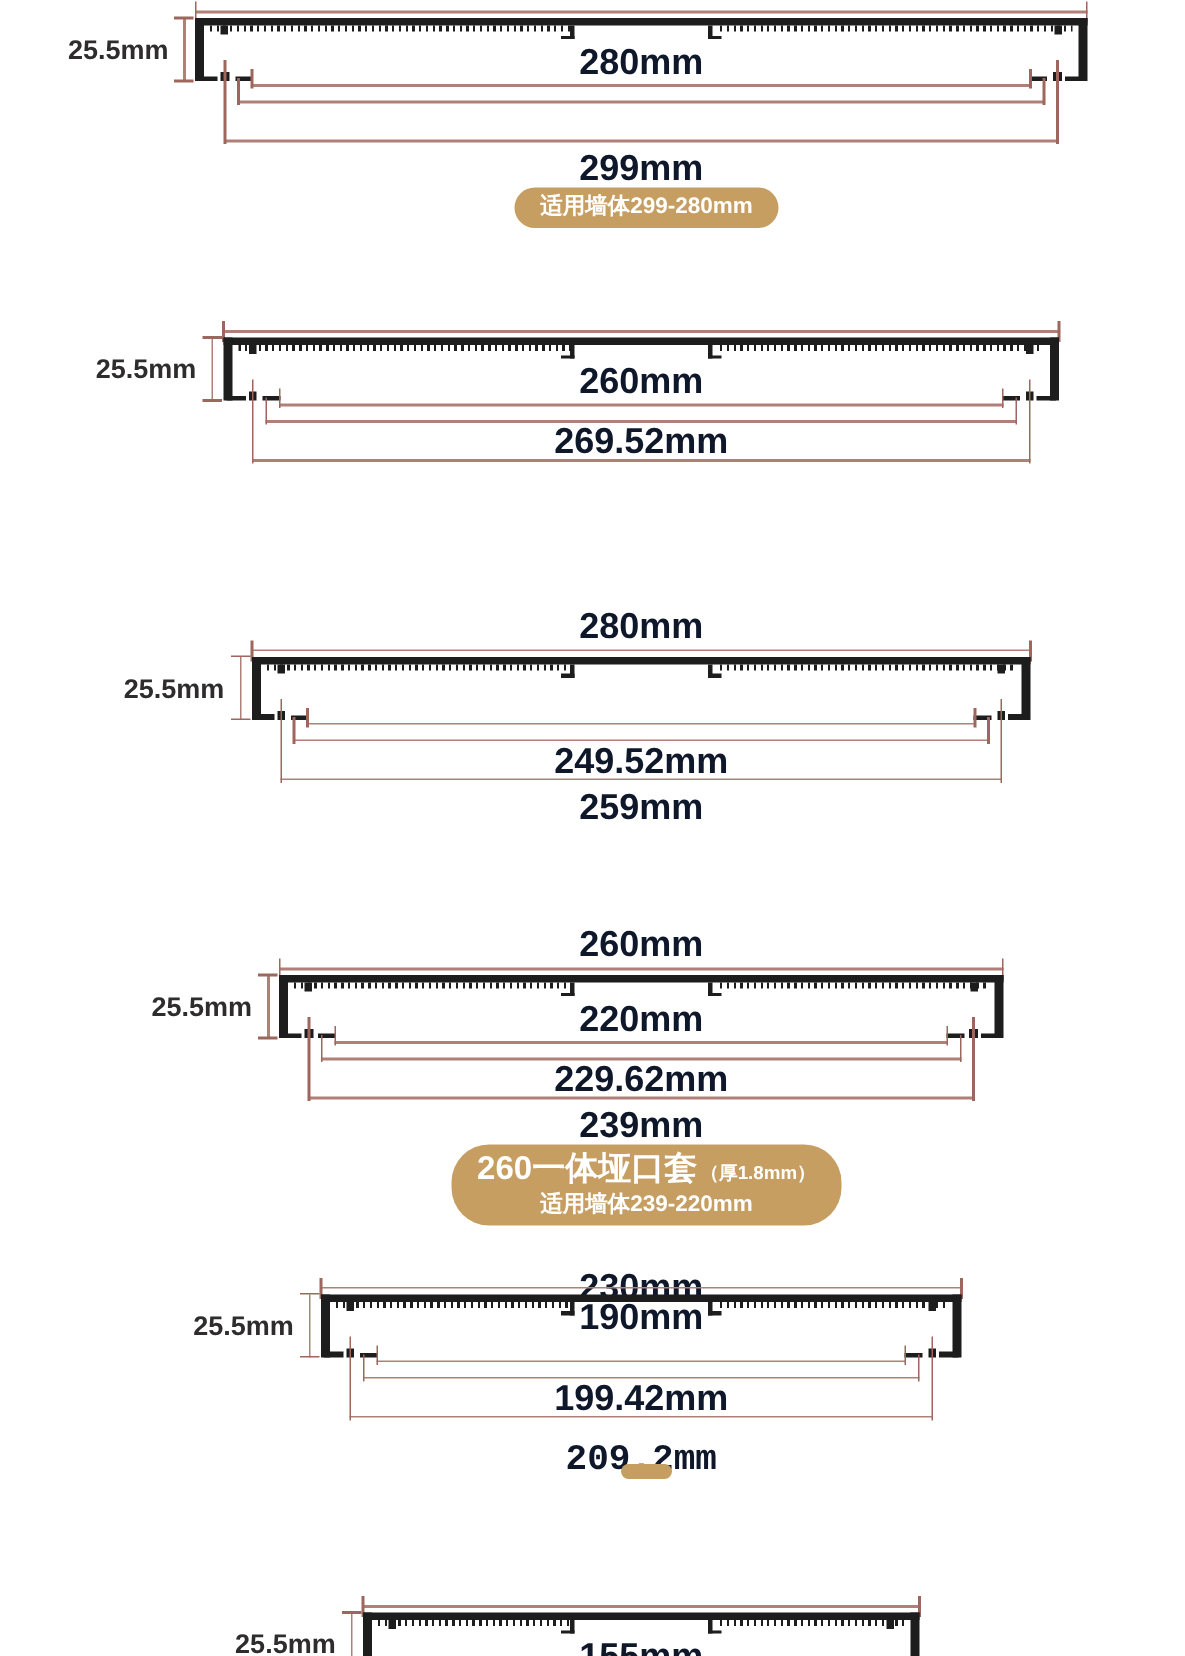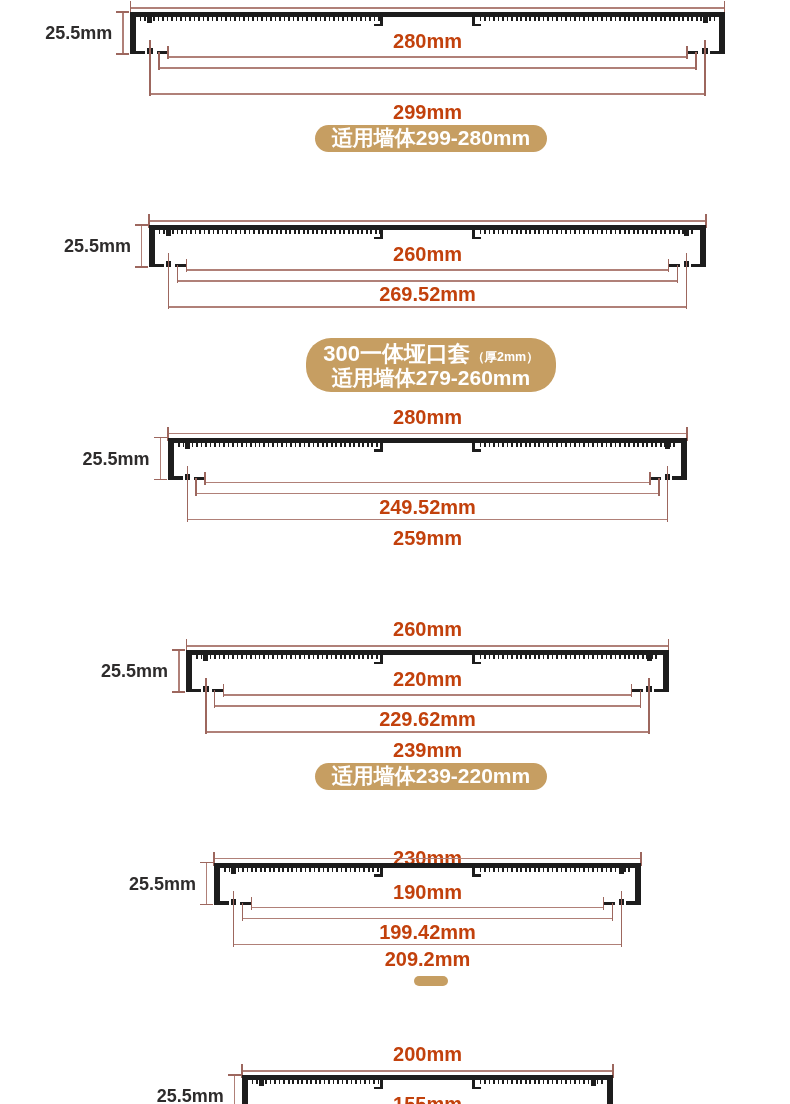--- a/index.html
+++ b/index.html
@@ -8,23 +8,23 @@
     width:790px;height:1104px;
     overflow:hidden;
     background:#fff;
     font-family:"Liberation Sans","DejaVu Sans",sans-serif;
   }
   .dim-text{
     position:absolute;
     width:320px;
     text-align:center;
     font-weight:700;
-    font-size:20px;
+    font-size:24px;
     line-height:19px;
-    color:#c2410c;
+    color:#0f172a;
     white-space:nowrap;
   }
   .h-label{
     position:absolute;
     width:118px;
     text-align:right;
     font-weight:700;
     font-size:18px;
     line-height:18px;
     color:#2e2c2c;
@@ -45,21 +45,21 @@
   }
   .badge{
     background:#c69e62;
     color:#fff;
     border-radius:25px;
     padding:4px 17px 6px 17px;
     text-align:center;
   }
   .badge-line1{font-weight:700;font-size:22px;line-height:24px;white-space:nowrap;}
   .badge-thick{font-weight:700;font-size:12.5px;margin-left:2px;}
-  .badge-line2{font-weight:700;font-size:21px;line-height:17px;margin-top:0;white-space:nowrap;}
+  .badge-line2{font-weight:700;font-size:15px;line-height:17px;margin-top:0;white-space:nowrap;}
 </style>
 </head>
 <body>
 
 <div id="canvas">
     <div style="position: absolute; left: 0px; top: -18px; width: 790px; height: 213px;">
       <div class="hline" style="left: 130.364px; top: 25px; width: 594.272px;"></div>
       <div class="tick" style="left: 129.864px; top: 19px; width: 1.5px; height: 14px;"></div>
       <div class="tick" style="left: 723.636px; top: 19px; width: 1.5px; height: 14px;"></div>
       <div class="blk" style="left: 130.364px; top: 30px; width: 594.272px; height: 5px;"></div>
@@ -129,26 +129,20 @@
       <div class="hline" style="left: 186.077px; top: 74px; width: 482.846px;"></div>
       <div class="tick" style="left: 185.577px; top: 64px; width: 1.5px; height: 13px;"></div>
       <div class="tick" style="left: 667.923px; top: 64px; width: 1.5px; height: 13px;"></div>
       <div class="hline" style="left: 177.237px; top: 85px; width: 500.526px;"></div>
       <div class="tick" style="left: 176.737px; top: 70px; width: 1.5px; height: 18px;"></div>
       <div class="tick" style="left: 676.763px; top: 70px; width: 1.5px; height: 18px;"></div>
       <div class="dim-text" style="left: 267.5px; top: 90px;">269.52mm</div>
       <div class="hline" style="left: 168.435px; top: 111px; width: 518.131px;"></div>
       <div class="tick" style="left: 167.935px; top: 58px; width: 1.5px; height: 56px;"></div>
       <div class="tick" style="left: 685.565px; top: 58px; width: 1.5px; height: 56px;"></div>
-      <div class="badge-wrap" style="left: 271px; top: 143px;">
-        <div class="badge">
-          <div class="badge-line1"><span>300一体垭口套</span><span class="badge-thick">（厚2mm）</span></div>
-          <div class="badge-line2">适用墙体279-260mm</div>
-        </div>
-      </div>
     </div>
     <div style="position: absolute; left: 0px; top: 407.5px; width: 790px; height: 213px;">
       <div class="dim-text" style="left: 267.5px; top: 0px;">280mm</div>
       <div class="hline" style="left: 167.506px; top: 25px; width: 519.988px;"></div>
       <div class="tick" style="left: 167.006px; top: 19px; width: 1.5px; height: 14px;"></div>
       <div class="tick" style="left: 686.494px; top: 19px; width: 1.5px; height: 14px;"></div>
       <div class="blk" style="left: 167.506px; top: 30px; width: 519.988px; height: 5px;"></div>
       <div class="serr" style="left: 177.506px; top: 35px; width: 202.494px;"></div>
       <div class="serr" style="left: 480px; top: 35px; width: 197.494px;"></div>
       <div class="blk" style="left: 380px; top: 35px; width: 2.5px; height: 9px;"></div>
@@ -214,20 +208,21 @@
       <div class="hline" style="left: 214.286px; top: 85px; width: 426.427px;"></div>
       <div class="tick" style="left: 213.786px; top: 70px; width: 1.5px; height: 18px;"></div>
       <div class="tick" style="left: 639.714px; top: 70px; width: 1.5px; height: 18px;"></div>
       <div class="dim-text" style="left: 267.5px; top: 90px;">229.62mm</div>
       <div class="hline" style="left: 205.577px; top: 111px; width: 443.847px;"></div>
       <div class="tick" style="left: 205.077px; top: 58px; width: 1.5px; height: 56px;"></div>
       <div class="tick" style="left: 648.423px; top: 58px; width: 1.5px; height: 56px;"></div>
       <div class="dim-text" style="left: 267.5px; top: 121px;">239mm</div>
       <div class="badge-wrap" style="left: 271px; top: 143px;">
         <div class="badge">
+          <div class="badge-line1"><span>260一体垭口套</span><span class="badge-thick">（厚1.8mm）</span></div>
           <div class="badge-line2">适用墙体239-220mm</div>
         </div>
       </div>
     </div>
     <div style="position: absolute; left: 0px; top: 832.5px; width: 790px; height: 213px;">
       <div class="dim-text" style="left: 267.5px; top: 16px;">230mm</div>
       <div class="hline" style="left: 213.934px; top: 25px; width: 427.133px;"></div>
       <div class="tick" style="left: 213.434px; top: 19px; width: 1.5px; height: 14px;"></div>
       <div class="tick" style="left: 640.067px; top: 19px; width: 1.5px; height: 14px;"></div>
       <div class="blk" style="left: 213.934px; top: 30px; width: 427.133px; height: 5px;"></div>
@@ -244,39 +239,38 @@
       <div class="blk" style="left: 215.934px; top: 68.5px; width: 13px; height: 3.5px;"></div>
       <div class="blk" style="left: 626.067px; top: 68.5px; width: 13px; height: 3.5px;"></div>
       <div class="blk" style="left: 230.934px; top: 66px; width: 5.5px; height: 6px;"></div>
       <div class="blk" style="left: 618.567px; top: 66px; width: 5.5px; height: 6px;"></div>
       <div class="blk" style="left: 240.329px; top: 69px; width: 11.7469px; height: 3px;"></div>
       <div class="blk" style="left: 602.924px; top: 69px; width: 11.7469px; height: 3px;"></div>
       <div class="h-label" style="left: 77.9335px; top: 42px;">25.5mm</div>
       <div class="vline" style="left: 205.934px; top: 30px; height: 42px;"></div>
       <div class="tick" style="left: 199.934px; top: 29px; width: 13px; height: 1.5px;"></div>
       <div class="tick" style="left: 199.934px; top: 71px; width: 13px; height: 1.5px;"></div>
-      <div class="dim-text" style="left: 267.5px; top: 50px;">190mm</div>
+      <div class="dim-text" style="left: 267.5px; top: 36px;">190mm</div>
       <div class="hline" style="left: 251.076px; top: 74px; width: 352.849px;"></div>
       <div class="tick" style="left: 250.576px; top: 64px; width: 1.5px; height: 13px;"></div>
       <div class="tick" style="left: 602.924px; top: 64px; width: 1.5px; height: 13px;"></div>
       <div class="hline" style="left: 242.329px; top: 85px; width: 370.343px;"></div>
       <div class="tick" style="left: 241.829px; top: 70px; width: 1.5px; height: 18px;"></div>
       <div class="tick" style="left: 611.671px; top: 70px; width: 1.5px; height: 18px;"></div>
       <div class="dim-text" style="left: 267.5px; top: 90px;">199.42mm</div>
       <div class="hline" style="left: 233.247px; top: 111px; width: 388.505px;"></div>
       <div class="tick" style="left: 232.747px; top: 58px; width: 1.5px; height: 56px;"></div>
       <div class="tick" style="left: 620.753px; top: 58px; width: 1.5px; height: 56px;"></div>
-      <div class="dim-text" style="left: 267.5px; top: 117px;">209.2mm</div>
+      <div class="dim-text" style="left: 267.5px; top: 131px; font-family: Liberation Mono, monospace;">209.2mm</div>
       <div class="badge-wrap" style="left: 271px; top: 143px;">
         <div class="badge">
         </div>
       </div>
     </div>
     <div style="position: absolute; left: 0px; top: 1045px; width: 790px; height: 213px;">
-      <div class="dim-text" style="left: 267.5px; top: 0px;">200mm</div>
       <div class="hline" style="left: 241.79px; top: 25px; width: 371.42px;"></div>
       <div class="tick" style="left: 241.29px; top: 19px; width: 1.5px; height: 14px;"></div>
       <div class="tick" style="left: 612.21px; top: 19px; width: 1.5px; height: 14px;"></div>
       <div class="blk" style="left: 241.79px; top: 30px; width: 371.42px; height: 5px;"></div>
       <div class="serr" style="left: 251.79px; top: 35px; width: 128.21px;"></div>
       <div class="serr" style="left: 480px; top: 35px; width: 123.21px;"></div>
       <div class="blk" style="left: 380px; top: 35px; width: 2.5px; height: 9px;"></div>
       <div class="blk" style="left: 374px; top: 41.5px; width: 8.5px; height: 2.5px;"></div>
       <div class="blk" style="left: 472px; top: 35px; width: 2.5px; height: 9px;"></div>
       <div class="blk" style="left: 472px; top: 41.5px; width: 8.5px; height: 2.5px;"></div>

